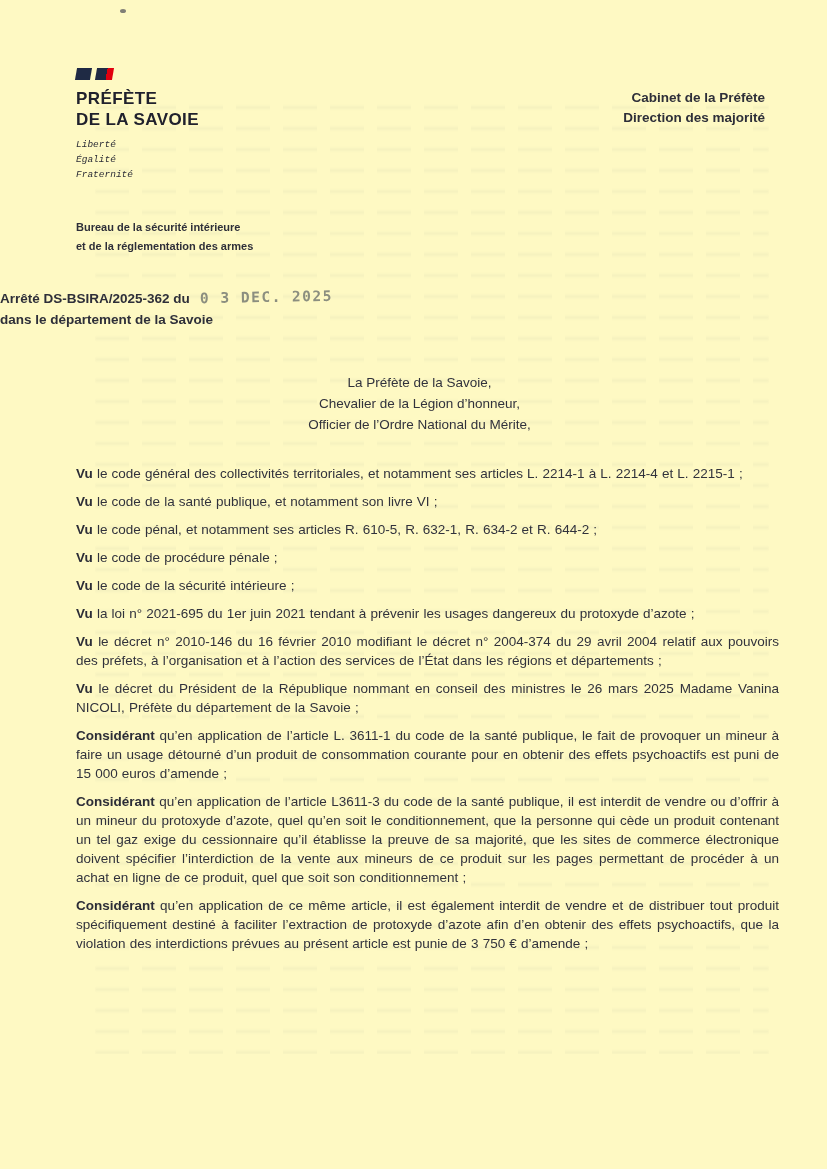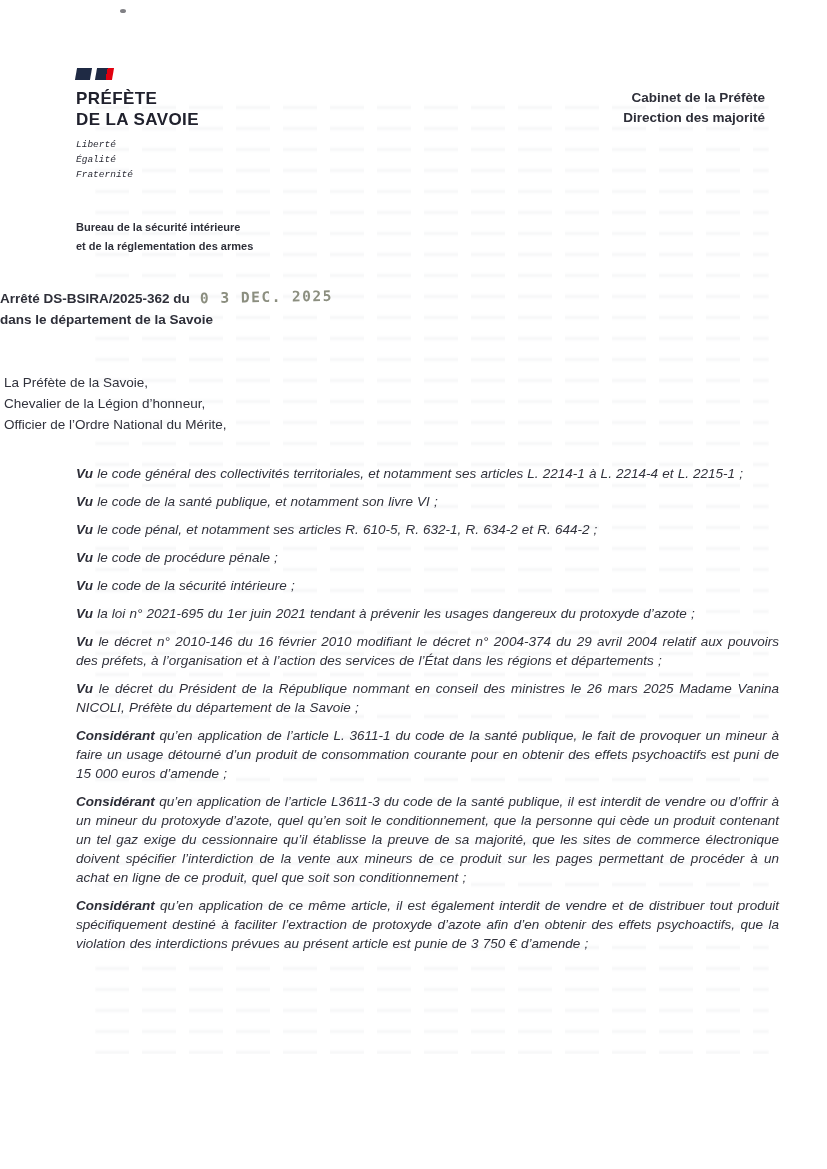--- a/index.html
+++ b/index.html
@@ -1,20 +1,20 @@
 <!DOCTYPE html>
 <html><head>
 <meta charset="utf-8">
 <style>
   html,body{margin:0;padding:0;background:#e8e8e8;}
   .page{
     position:relative;
     width:827px;height:1169px;
     margin:0 auto;
-    background:#ffffff;
+    background:#fef9c3;
     font-family:"Liberation Sans",sans-serif;
     color:#31323c;
     overflow:hidden;
     box-shadow:0 0 4px rgba(0,0,0,.2);
   }
   
   .ghost{
     position:absolute;left:95px;right:58px;top:88px;bottom:115px;
     background:repeating-linear-gradient(0deg,
       rgba(100,105,120,0.10) 0px, rgba(100,105,120,0.10) 3px,
@@ -44,24 +44,24 @@
   
   .title{position:absolute;left:0;right:0;top:288px;text-align:left;font-weight:bold;font-size:13.5px;line-height:21px;color:#2e2f39;}
   .stamp{
     display:inline-block;margin-left:10px;
     font-family:"DejaVu Sans Mono",monospace;font-weight:bold;
     font-size:14.5px;letter-spacing:1.5px;color:#8b8e7f;
     transform:rotate(-1deg) translateY(-1px);
   }
 
   
-  .salutation{position:absolute;left:4px;right:0;top:372px;font-size:13.5px;line-height:21px;}
+  .salutation{position:absolute;left:12px;right:0;top:372px;text-align:center;font-size:13.5px;line-height:21px;}
 
   
-  .body{position:absolute;left:76px;right:48px;top:464px;font-size:13.5px;line-height:19px;text-align:justify;word-spacing:.4px;font-style:italic;}
+  .body{position:absolute;left:76px;right:48px;top:464px;font-size:13.5px;line-height:19px;text-align:justify;word-spacing:.4px;}
   .body p{margin:0 0 9px 0;}
   .body strong{color:#2c2d37;}
 
   
   .footer{position:absolute;left:0;right:0;top:1086px;text-align:center;font-size:11px;color:#3a3b45;}
 </style>
 </head>
 <body>
 
 <div class="page">

